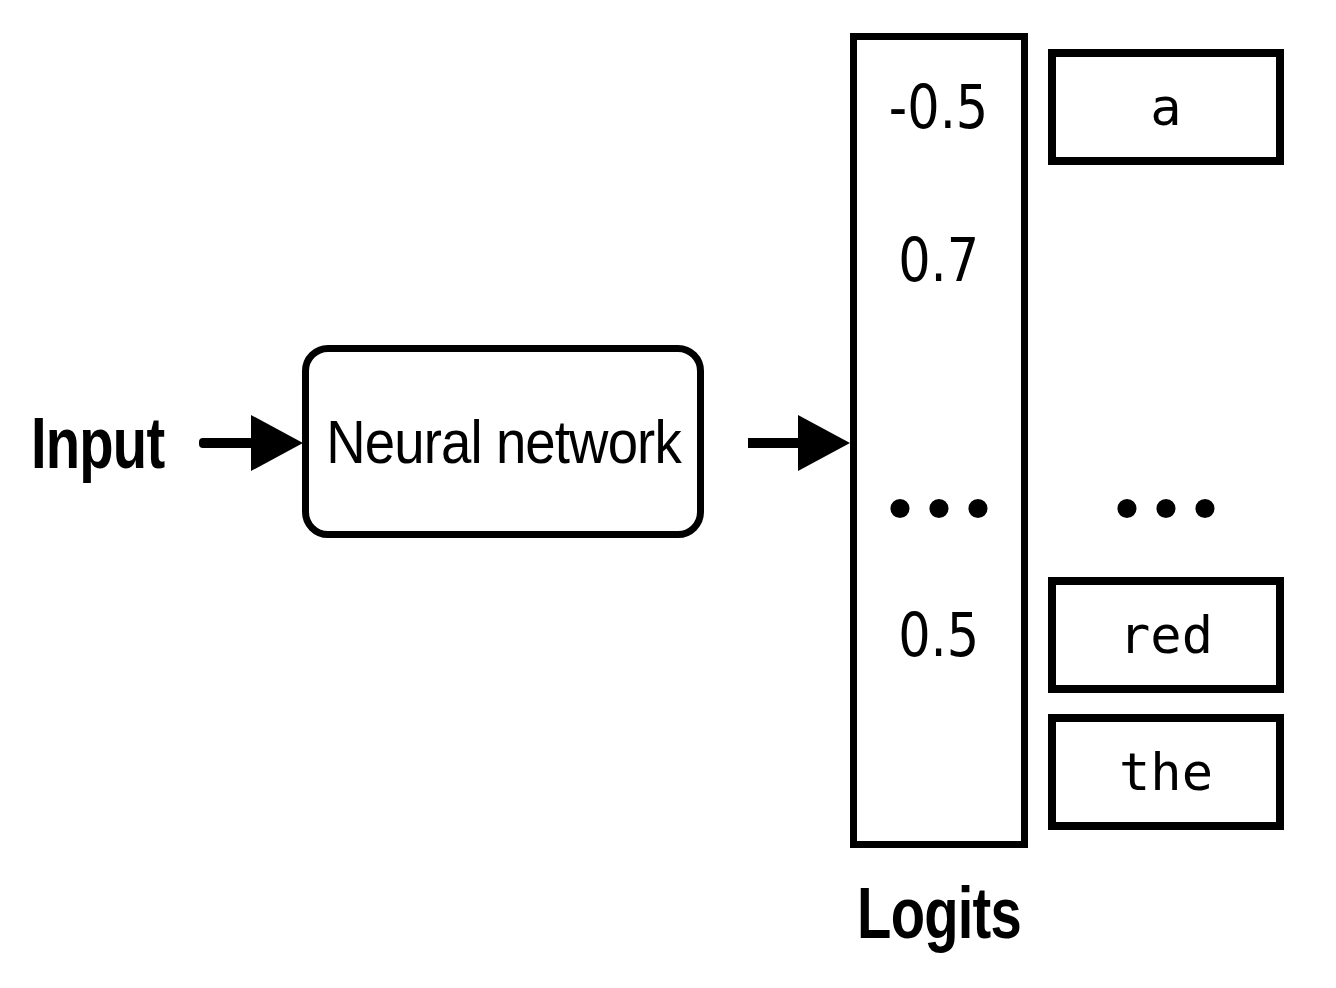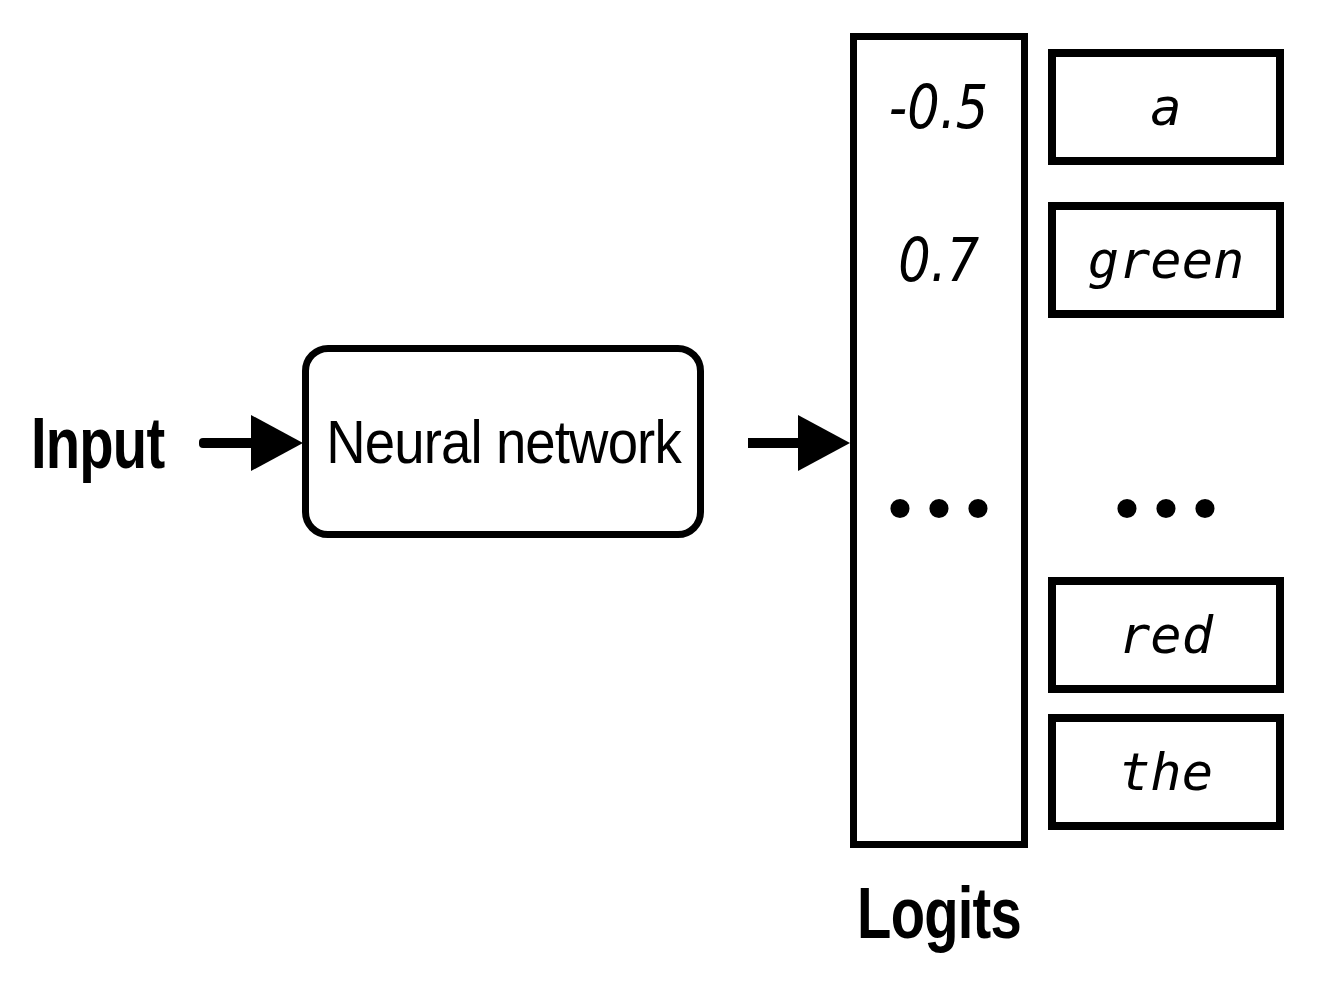--- a/index.html
+++ b/index.html
@@ -69,21 +69,20 @@
     background: #ffffff;
   }
   
   .cell {
     position: absolute;
     height: 116px;
     display: flex;
     align-items: center;
     justify-content: center;
     box-sizing: border-box;
-    font-style: italic;
   }
   .logit-cell { left: 850px; width: 178px; }
   .token-cell { left: 1048px; width: 236px; }
   .token-box  { border: 8px solid #000000; background: #ffffff; }
   .r0 { top: 49px; }
   .r1 { top: 202px; }
   .r2 { top: 327px; }
   .r3 { top: 452px; }
   .r4 { top: 577px; }
   .r5 { top: 714px; }
@@ -146,26 +145,26 @@
 
   <div class="cell logit-cell r0">
     <span class="num">-0.5</span>
   </div>
   <div class="cell logit-cell r1">
     <span class="num">0.7</span>
   </div>
   <div class="cell logit-cell r3">
     <span class="dots">•••</span>
   </div>
+  <div class="cell logit-cell r4">
+    <span class="num">0.5</span>
+  </div>
 
   <div class="cell token-cell token-box r0">
     <span class="token">a</span>
-  </div>
-  <div class="cell token-cell token-box r1">
-    <span class="token">green</span>
   </div>
   <div class="cell token-cell r3">
     <span class="dots">•••</span>
   </div>
   <div class="cell token-cell token-box r5">
     <span class="token">the</span>
   </div>
   <div class="cell token-cell token-box r4">
     <span class="token">red</span>
   </div>

